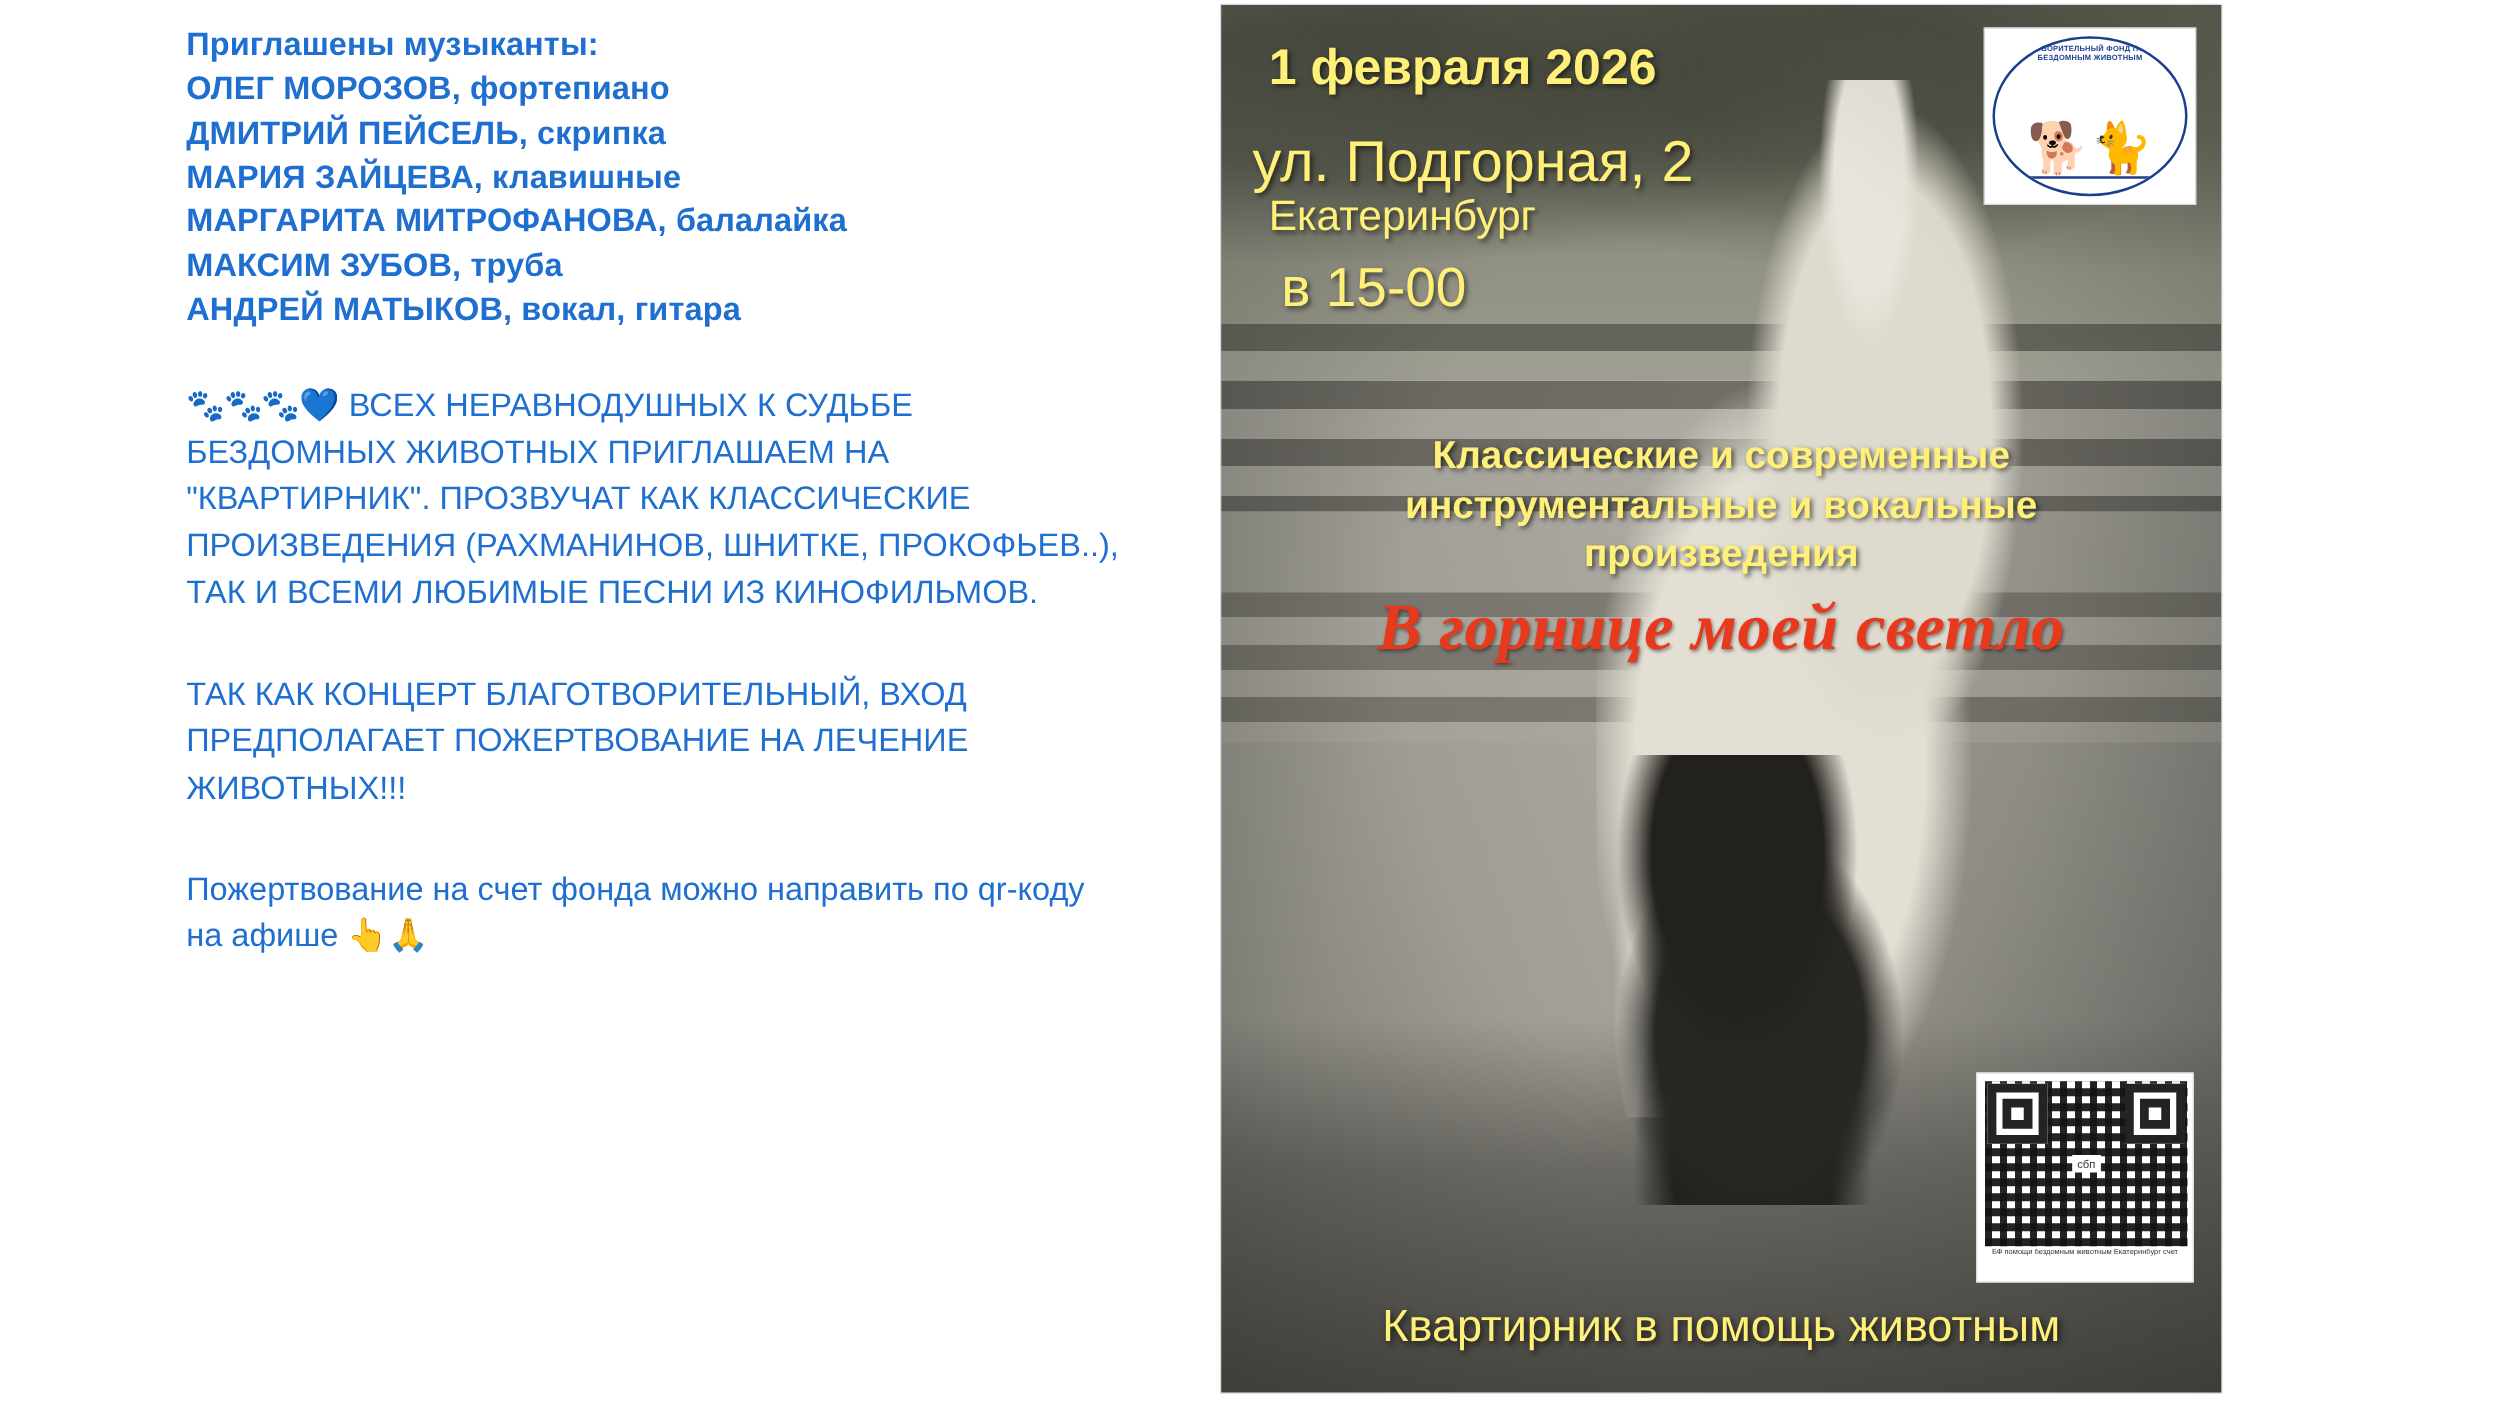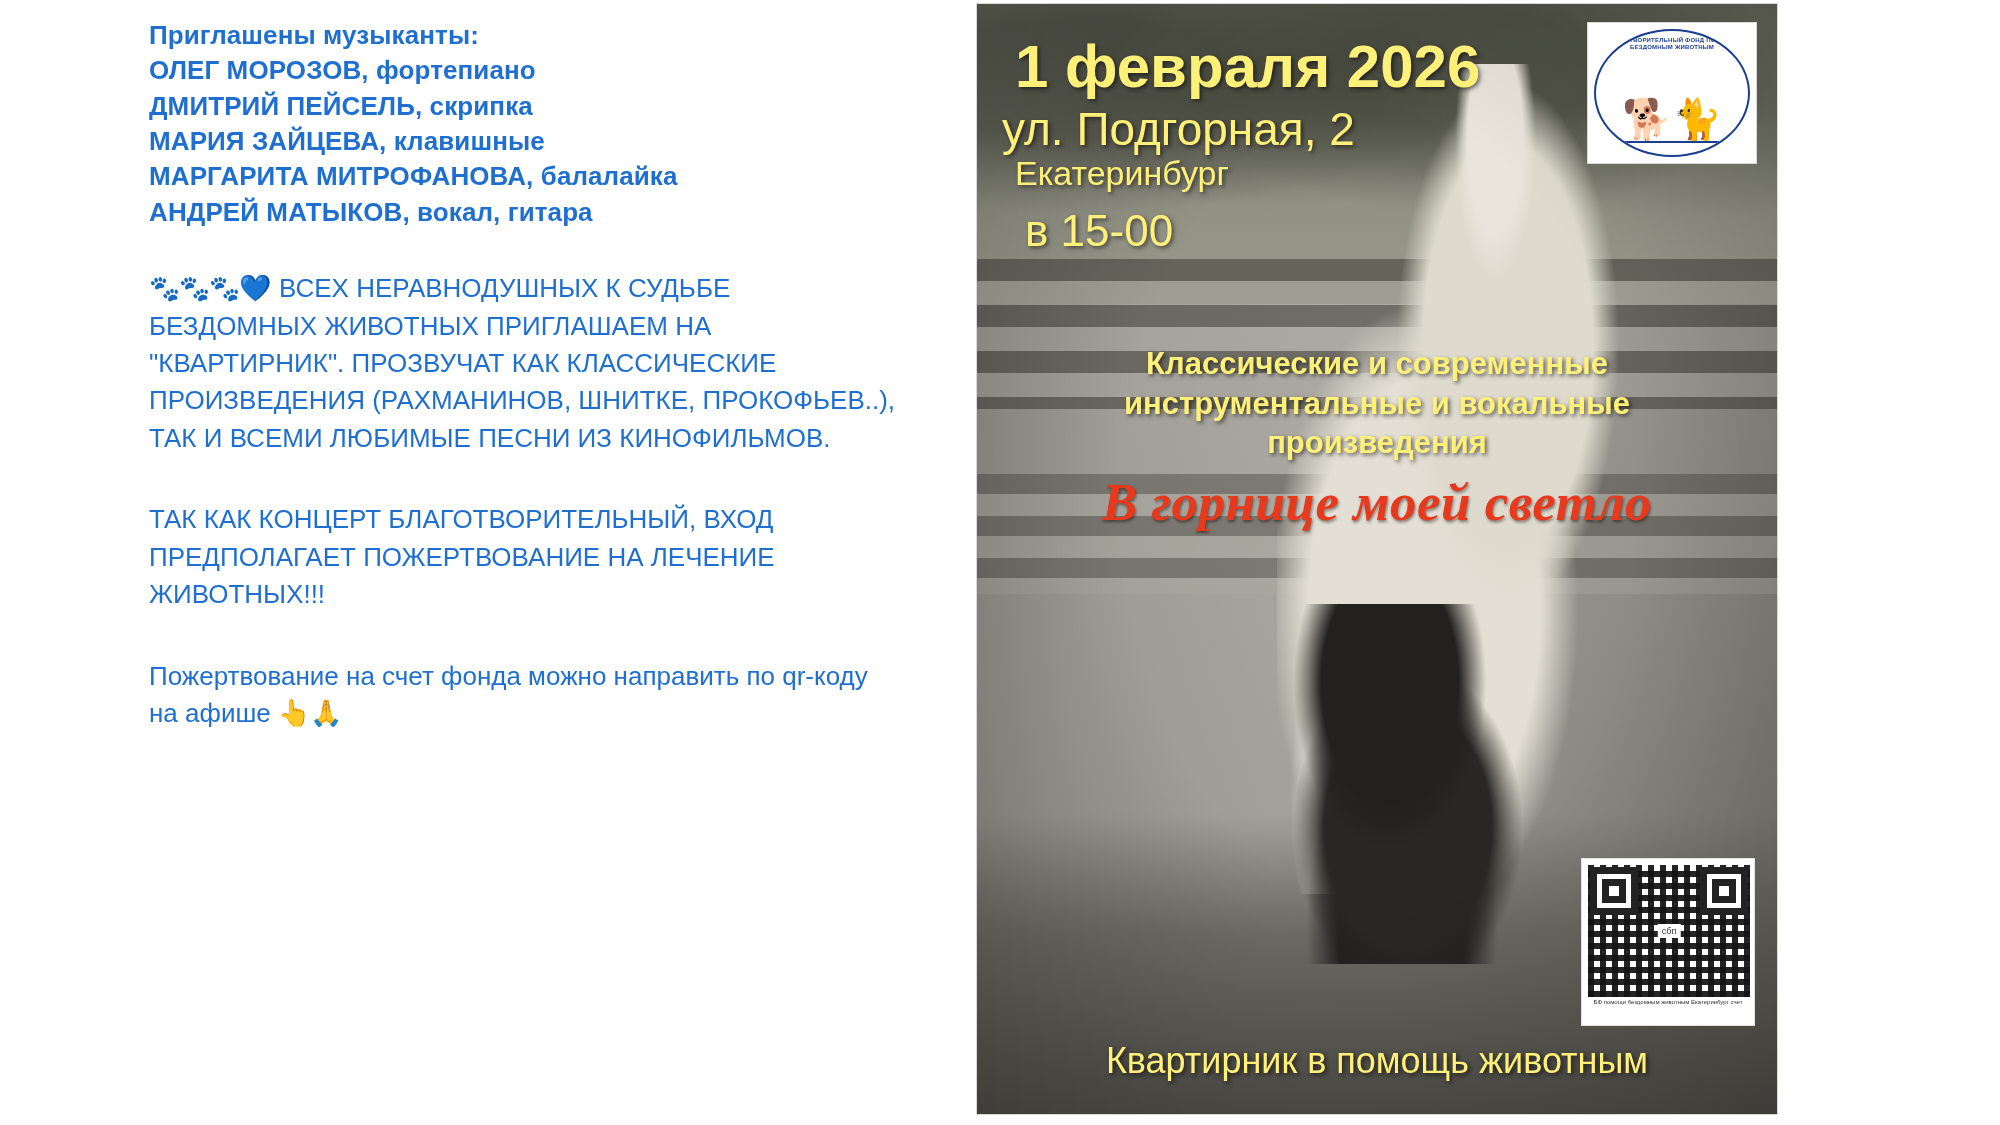--- a/index.html
+++ b/index.html
@@ -115,21 +115,21 @@
   }
   .ph-vignette {
     position: absolute; inset: 0;
     background: radial-gradient(ellipse at 50% 45%, rgba(0,0,0,0) 45%, rgba(0,0,0,.22) 100%);
   }
 
   
   .p-date {
     position: absolute; left: 38px; top: 28px;
     color: #fff07a;
-    font-size: 60px;
+    font-size: 40px;
     font-weight: bold;
     text-shadow: 2px 2px 4px rgba(0,0,0,.55);
     white-space: nowrap;
   }
   .p-addr {
     position: absolute; left: 25px; top: 98px;
     color: #fff07a;
     font-size: 46px;
     text-shadow: 2px 2px 4px rgba(0,0,0,.55);
     white-space: nowrap;
@@ -288,20 +288,24 @@
     </div>
     <div class="line musician">
       <span class="name">МАРИЯ ЗАЙЦЕВА,</span>
       <span class="instr">клавишные</span>
     </div>
     <div class="line musician">
       <span class="name">МАРГАРИТА МИТРОФАНОВА,</span>
       <span class="instr">балалайка</span>
     </div>
     <div class="line musician">
+      <span class="name">МАКСИМ ЗУБОВ,</span>
+      <span class="instr">труба</span>
+    </div>
+    <div class="line musician">
       <span class="name">АНДРЕЙ МАТЫКОВ,</span>
       <span class="instr">вокал, гитара</span>
     </div>
 
     <div class="gap-m"></div>
 
     <div class="para">
       <span class="paws">🐾🐾🐾</span><span class="heart emoji-inline">💙</span>
       <span>ВСЕХ НЕРАВНОДУШНЫХ К СУДЬБЕ БЕЗДОМНЫХ ЖИВОТНЫХ ПРИГЛАШАЕМ НА "КВАРТИРНИК". ПРОЗВУЧАТ КАК КЛАССИЧЕСКИЕ ПРОИЗВЕДЕНИЯ (РАХМАНИНОВ, ШНИТКЕ, ПРОКОФЬЕВ..), ТАК И ВСЕМИ ЛЮБИМЫЕ ПЕСНИ ИЗ КИНОФИЛЬМОВ.</span>
     </div>

